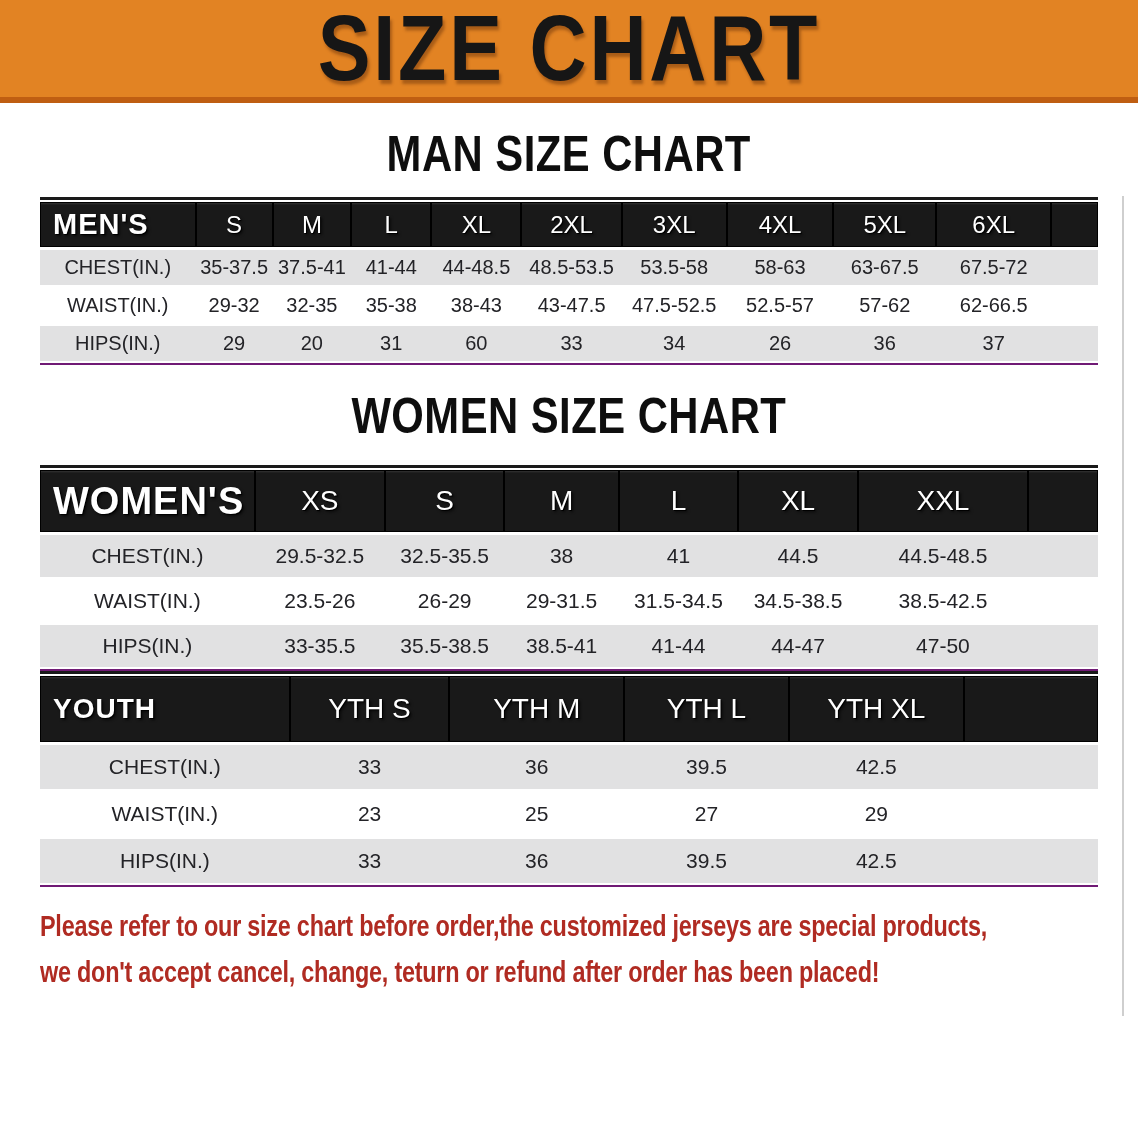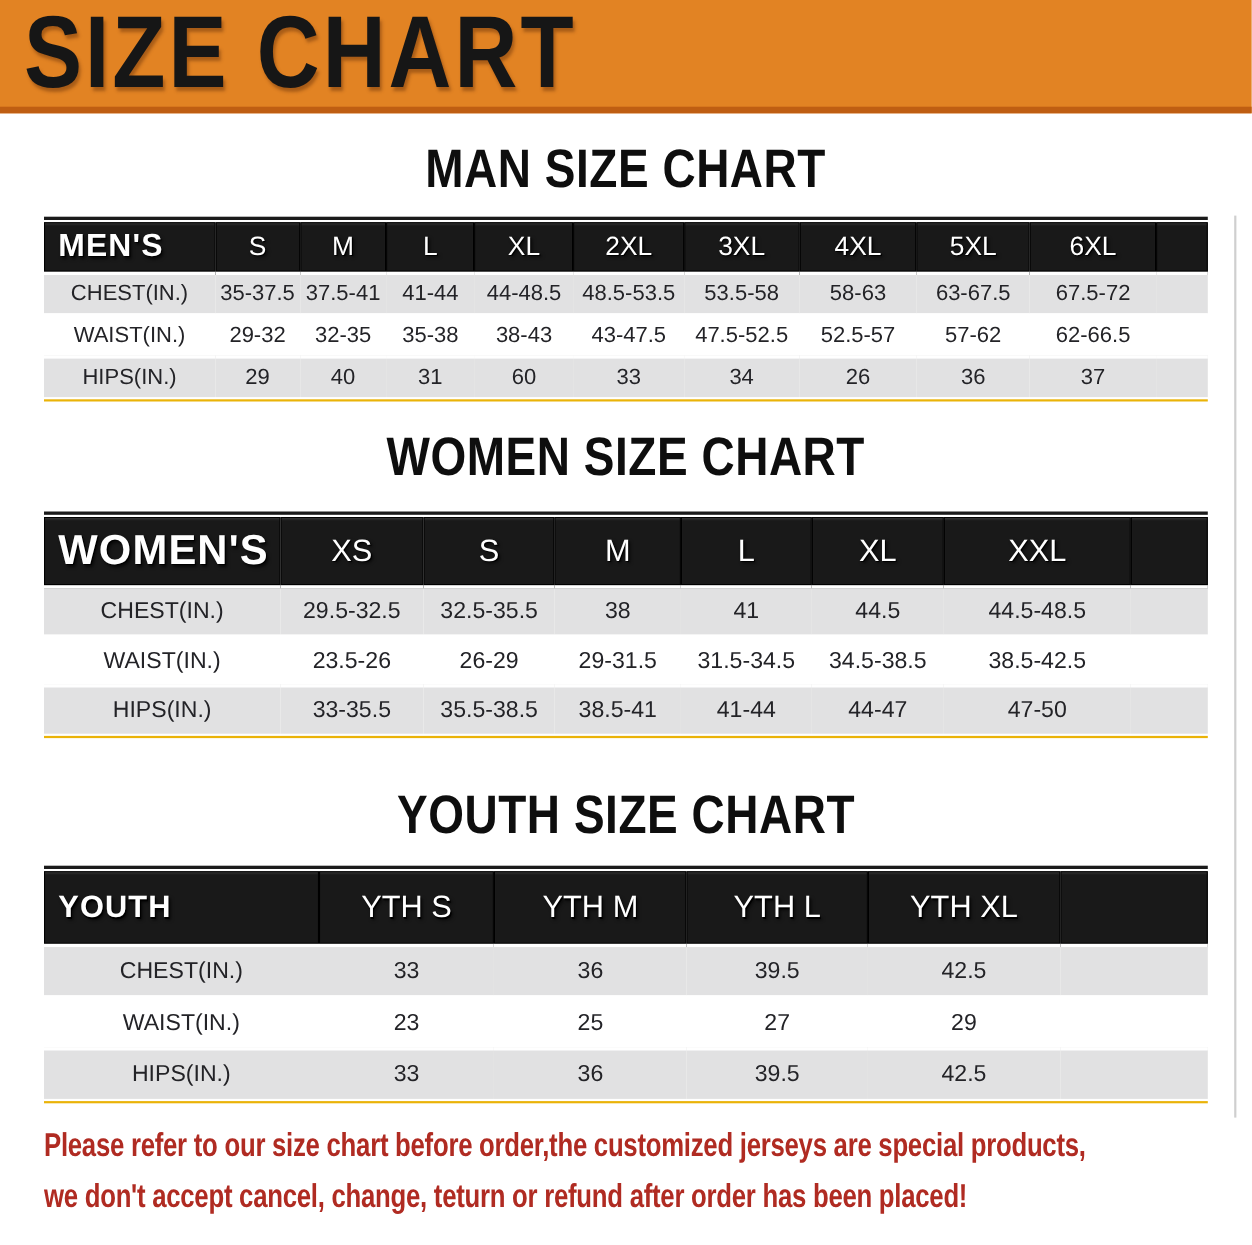--- a/index.html
+++ b/index.html
@@ -9,21 +9,21 @@
     overflow: hidden;
     font-family: "Liberation Sans", sans-serif;
     position: relative;
   }
 
   
   .banner {
     height: 97px;
     background: var(--banner_bg, #E28323);
     border-bottom: 6px solid var(--banner_edge, #BF5E12);
-    display: flex; align-items: center; 
+    display: flex; align-items: center; justify-content: center;
   }
   .banner-title {
     font-size: 86px; font-weight: bold; color: #161616;
     letter-spacing: 3px; white-space: nowrap;
     transform: scale(0.92, 1.08);
     text-shadow: 2px 3px 3px rgba(60,20,0,0.35);
   }
 
   
   .section-heading { text-align: center; }
@@ -35,21 +35,21 @@
     letter-spacing: 0.5px;
   }
   .men-section .section-heading   { margin: 26px 0 18px 0; }
   .women-section .section-heading { margin: 26px 0 24px 0; }
   .youth-section .section-heading { margin: 46px 0 20px 0; }
 
   
   .table-wrap {
     width: 1058px; margin: 0 auto;
     border-top: 3px solid #1a1a1a;
-    border-bottom: 2px solid #eab308;
+    border-bottom: 2px solid #701a75;
     padding: 2px 0;
   }
   table.size-table {
     width: 100%;
     border-collapse: separate; border-spacing: 0;
     table-layout: fixed;
   }
   table.size-table thead th {
     background: var(--header_bar, #191919);
     color: #ffffff;
@@ -172,21 +172,21 @@
             <td>43-47.5</td>
             <td>47.5-52.5</td>
             <td>52.5-57</td>
             <td>57-62</td>
             <td>62-66.5</td>
             <td></td>
           </tr>
           <tr>
             <td>HIPS(IN.)</td>
             <td>29</td>
-            <td>40</td>
+            <td>20</td>
             <td>31</td>
             <td>60</td>
             <td>33</td>
             <td>34</td>
             <td>26</td>
             <td>36</td>
             <td>37</td>
             <td></td>
           </tr>
         </tbody>
@@ -252,23 +252,20 @@
             <td>44-47</td>
             <td>47-50</td>
             <td></td>
           </tr>
         </tbody>
       </table>
   </div>
 </div>
 
 <div class="section youth-section">
-  <div class="section-heading">
-    <span class="heading-text">YOUTH SIZE CHART</span>
-  </div>
   <div class="table-wrap">
     <table class="size-table youth-table">
         <colgroup>
           <col style="width: 23.6%;">
           <col style="width: 15.1%;">
           <col style="width: 16.5%;">
           <col style="width: 15.6%;">
           <col style="width: 16.5%;">
           <col style="width: 12.7%;">
         </colgroup>

